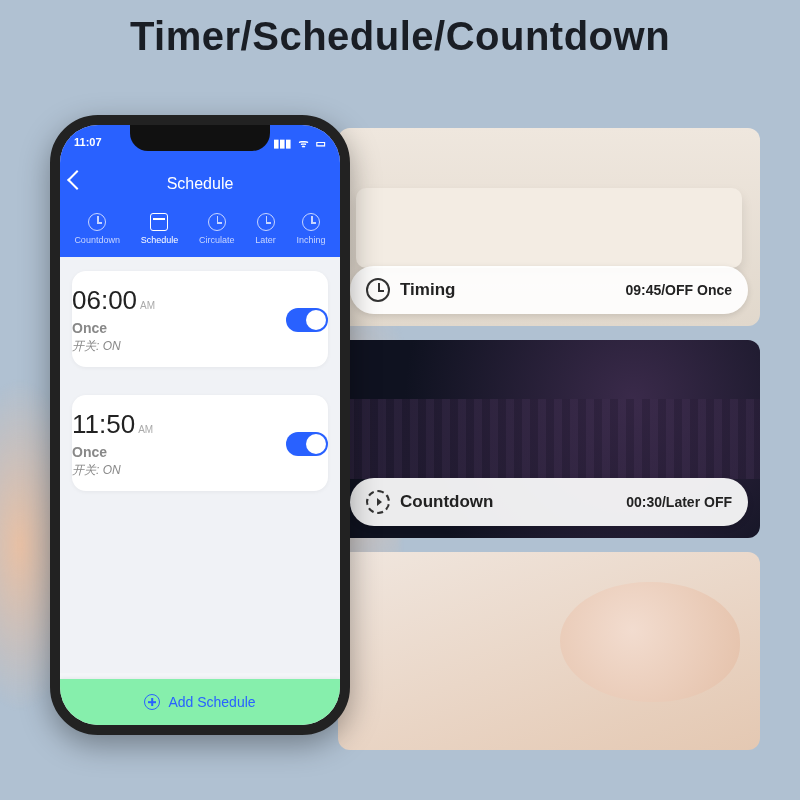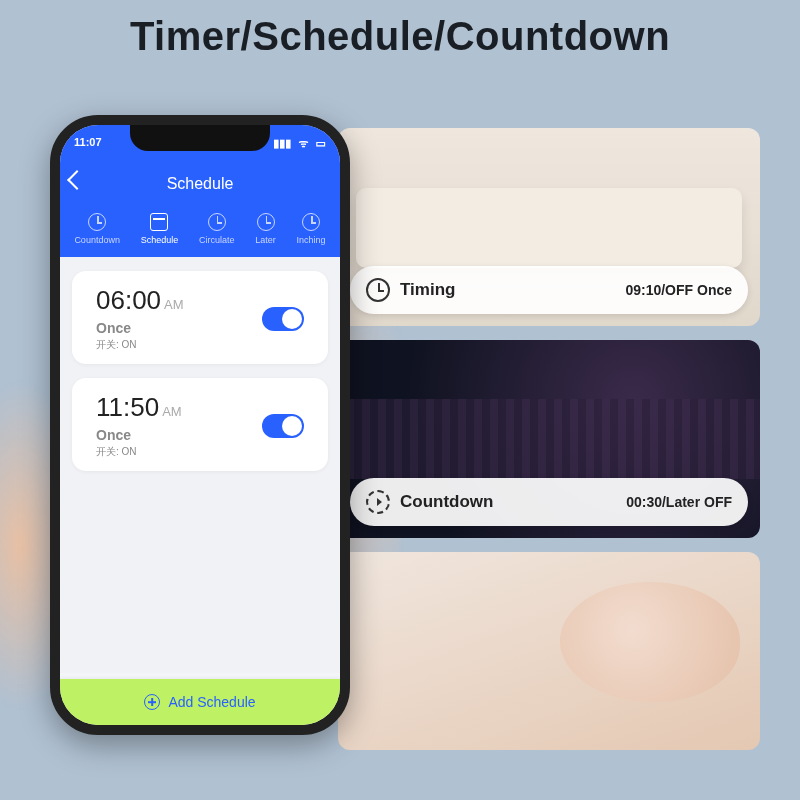--- a/index.html
+++ b/index.html
@@ -55,36 +55,36 @@
   .tab { display:flex; flex-direction:column; align-items:center; color:#c7d5ff; font-size:9px; gap:4px;}
   .tab.active { color:#fff; }
   .ticon { width:18px; height:18px; border:1.6px solid currentColor; border-radius:50%; position:relative; }
   .ticon::before { content:""; position:absolute; left:50%; top:50%; width:5px; height:1.5px; background:currentColor; transform-origin:left; }
   .ticon::after  { content:""; position:absolute; left:50%; top:50%; width:1.5px; height:6px; background:currentColor; transform-origin:top; transform:translateY(-6px);}
   .tab-cal { width:18px; height:18px; border:1.6px solid currentColor; border-radius:3px; position:relative;}
   .tab-cal::before{content:"";position:absolute;left:2px;right:2px;top:4px;height:1.5px;background:currentColor;}
 
   .content { background:#f0f2f6; padding: 14px 12px; height: calc(100% - 36px - 46px - 56px - 46px); overflow:auto;}
   .card {
-    background:#fff; border-radius:14px; padding:14px 24px 12px; margin-bottom:14px;
+    background:#fff; border-radius:14px; padding:14px 0 12px; margin-bottom:28px;
     box-shadow: 0 1px 4px rgba(0,0,0,0.05);
     display:flex; align-items:center; justify-content:space-between;
   }
   .t-main { display:flex; align-items:baseline; gap:3px;}
   .t-hr { font-size:26px; font-weight:500; color:#222;}
-  .t-ampm{ font-size:13px; color:#aaa; font-weight:500;}
+  .t-ampm{ font-size:10px; color:#aaa; font-weight:500;}
   .t-sub { font-size:14px; color:#888; margin-top:4px;font-weight:bold;}
-  .t-note{ font-size:10px; color:#888; margin-top:2px;}
+  .t-note{ font-size:12px; color:#888; margin-top:2px;font-style:italic;}
   .switch {
     width:42px; height:24px; background:#2961ff; border-radius:20px; position:relative; flex:none;
   }
   .switch::after{content:"";position:absolute;right:2px;top:2px;width:20px;height:20px;background:#fff;border-radius:50%;}
 
   .addbar {
-    position:absolute; bottom:0; left:0; right:0; height:46px; background:#bef264;
+    position:absolute; bottom:0; left:0; right:0; height:46px; background:#86efac;
     display:flex; align-items:center; justify-content:center; gap:8px;
     color:#2961ff; font-size:14px; font-weight:500;
     box-shadow: 0 -1px 4px rgba(0,0,0,0.06);
   }
   .plus { width:16px;height:16px;border:1.6px solid #2961ff;border-radius:50%;position:relative;}
   .plus::before,.plus::after{content:"";position:absolute;background:#2961ff;}
   .plus::before{left:3px;right:3px;top:50%;height:1.6px;transform:translateY(-50%);}
   .plus::after {top:3px;bottom:3px;left:50%;width:1.6px;transform:translateX(-50%);}
 
   
@@ -202,21 +202,21 @@
 </div>
 
 <div class="tiles">
   <div class="tile tile1">
     <div class="bg"></div>
     <div class="pill">
       <div class="picon">
           <div class="ic-clock"></div>
         </div>
       <span class="pill-label">Timing</span>
-      <span class="pill-val">09:10/OFF Once</span>
+      <span class="pill-val">09:45/OFF Once</span>
     </div>
   </div>
   <div class="tile tile2">
     <div class="bg"></div>
     <div class="pill">
       <div class="picon">
           <div class="ic-cd"></div>
         </div>
       <span class="pill-label">Countdown</span>
       <span class="pill-val">00:30/Later OFF</span>

